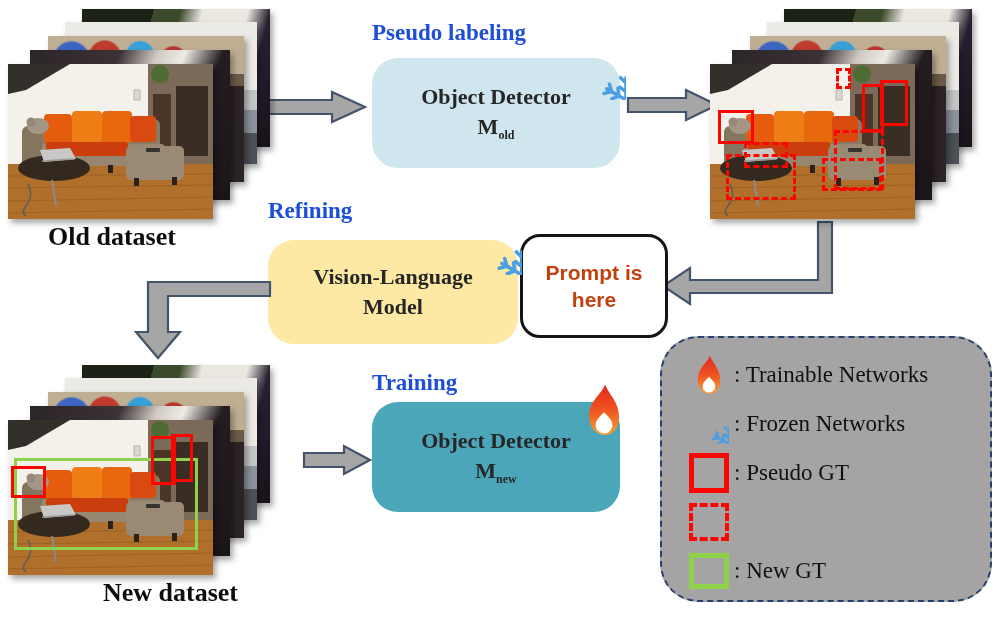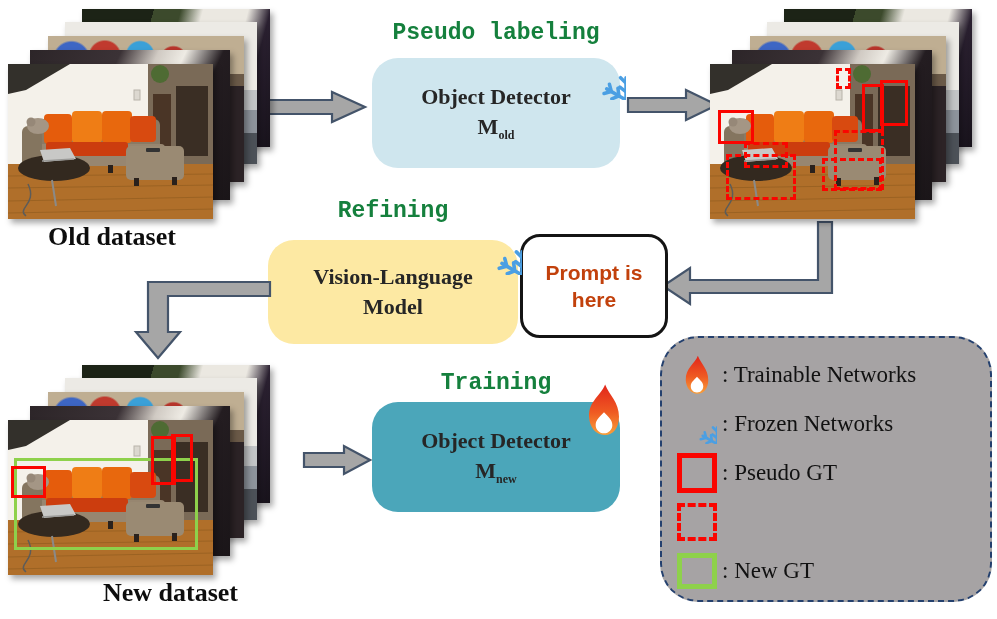--- a/index.html
+++ b/index.html
@@ -28,39 +28,39 @@
   .scene{position:absolute;left:0;top:0;width:100%;height:100%;}
   .overlay{position:absolute;left:0;top:0;right:0;bottom:0;z-index:6;}
   .bbox{position:absolute;box-sizing:border-box;}
   .solid-red{border:3px solid #fa0500;}
   .dashed-red{border:3px dashed #fa0500;}
   .solid-green{border:3px solid #8ed14b;}
 
   .ds-label{position:absolute;font-weight:700;font-size:26px;color:#0d0d0d;text-align:center;}
 
   
-  .stage-title{position:absolute;font-weight:700;font-size:23px;color:#15803d;text-align:center;font-family:Liberation Mono, monospace;}
+  .stage-title{position:absolute;font-weight:700;font-size:23px;color:#1d4ed8;text-align:left;}
   .node{position:absolute;border-radius:26px;text-align:center;font-weight:700;font-size:22px;
         color:#262626;display:flex;flex-direction:column;justify-content:center;line-height:1.35;}
   .node-blue{background:#cfe6ee;}
   .node-yellow{background:#fde9a3;}
   .node-teal{background:#4ba6ba;}
   .msub{font-size:12px;}
   .prompt-box{position:absolute;background:#fff;border:3px solid #141414;border-radius:20px;
         display:flex;flex-direction:column;justify-content:center;text-align:center;
         font-family:"Liberation Sans",sans-serif;font-weight:700;font-size:21px;color:#c2410c;line-height:1.3;}
 
   .corner-icon{position:absolute;z-index:8;}
   .arrow{position:absolute;}
   .arrow polygon{fill:#a6a6a6;stroke:#44546a;stroke-width:2.2;stroke-linejoin:miter;}
 
   
   .legend{position:absolute;left:660px;top:336px;width:332px;height:266px;
           background:#a6a3a4;border:2.5px dashed #24406e;border-radius:38px;
-          box-sizing:border-box;padding:16px 0 0 10px;}
+          box-sizing:border-box;padding:16px 0 0 22px;}
   .legend-row{display:flex;align-items:center;height:42px;margin-bottom:7px;}
   .legend-icon{width:50px;display:flex;justify-content:center;align-items:center;flex:none;}
   .legend-label{font-size:23px;color:#111;white-space:nowrap;}
   .sw{box-sizing:border-box;}
   .sw-red{width:40px;height:40px;border:5px solid #fa0500;}
   .sw-red-dash{width:40px;height:38px;border:4px dashed #fa0500;}
   .sw-green{width:40px;height:36px;border:5px solid #8ed14b;}
   .defs-hidden{position:absolute;width:0;height:0;overflow:hidden;}
 </style>
 </head>

